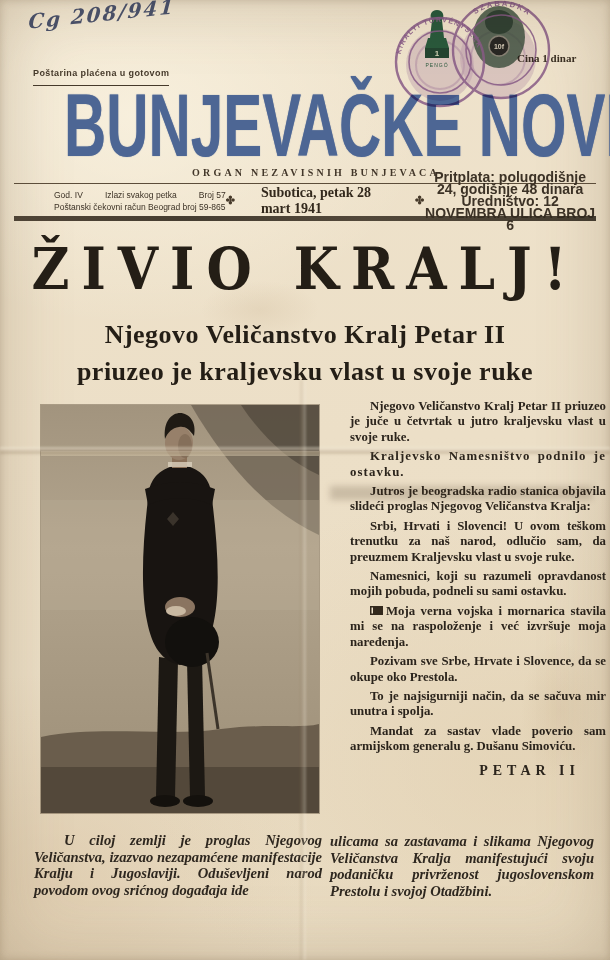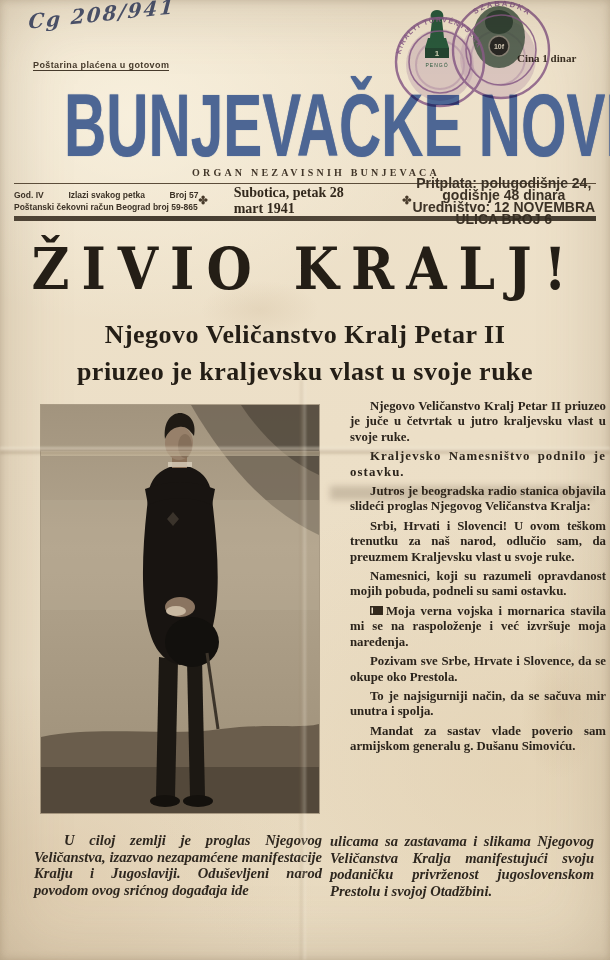--- a/index.html
+++ b/index.html
@@ -21,37 +21,37 @@
     background:rgba(70,50,30,.20);filter:blur(3px);}
   .crease-v{left:300px;top:380px;width:6px;height:580px;z-index:2;pointer-events:none;
     background:linear-gradient(to right, rgba(110,85,55,.14), rgba(255,250,235,.3));filter:blur(1px);}
   .stain1{left:200px;top:280px;width:120px;height:60px;border-radius:50%;z-index:0;
     background:radial-gradient(ellipse at center, rgba(150,115,70,.10), rgba(150,115,70,0) 70%);}
   .stain2{left:520px;top:640px;width:80px;height:140px;border-radius:50%;z-index:0;
     background:radial-gradient(ellipse at center, rgba(150,115,70,.10), rgba(150,115,70,0) 70%);}
 
   .handwriting{left:28px;top:2px;z-index:3;font:600 italic 20px "DejaVu Serif", serif;
     color:#38405c;transform:rotate(-6deg) skewX(-10deg);letter-spacing:2px;opacity:.9;}
-  .postage{left:33px;top:60px;font:700 9px "Liberation Sans", sans-serif;color:#463a2b;
-    letter-spacing:.4px;border-bottom:1px solid #463a2b;padding-bottom:0;}
+  .postage{left:33px;top:68px;font:700 9px "Liberation Sans", sans-serif;color:#463a2b;
+    letter-spacing:.4px;border-bottom:1px solid #463a2b;padding-bottom:7px;}
   .price{left:517px;top:52px;font:600 11px "Liberation Serif", serif;color:#3a2f22;}
 
   .masthead-title{left:0;top:74px;width:100%;text-align:center;z-index:1;
     font:700 74px "Liberation Sans", sans-serif;color:#4d6694;
     transform:scale(.79,1.2);transform-origin:50% 0;white-space:nowrap;letter-spacing:0;
     text-shadow:0 0 1px rgba(77,102,148,.75);}
   .masthead-sub{left:0;top:167px;width:100%;text-align:center;
     font:700 10px "Liberation Serif", serif;letter-spacing:3.2px;color:#43372a;margin-left:11px;}
 
   .infobar{left:14px;top:183px;width:582px;height:33px;z-index:1;
     border-top:1px solid #5c4d3a;display:flex;align-items:center;justify-content:space-between;
     font-family:"Liberation Sans", sans-serif;color:#3c3226;}
   .infobar-rule{left:14px;top:216px;width:582px;height:5px;z-index:1;
     background:linear-gradient(90deg,#3a2f22,#2e261b 30%,#3d3326 60%,#2e261b);opacity:.88;}
-  .ib-left{width:212px;font-size:8.5px;font-weight:700;line-height:12px;}
+  .ib-left{width:212px;font-size:8.5px;font-weight:400;line-height:12px;margin-left:40px;}
   .ib-left .row1{display:flex;justify-content:space-between;}
   .ib-center{display:flex;align-items:center;gap:26px;font:600 14px "Liberation Serif", serif;color:#33291d;}
   .ornament{font-size:11px;color:#473a2a;}
   .ib-right{width:212px;text-align:center;font-size:14px;font-weight:700;line-height:12px;}
 
   .headline{left:0;top:234px;width:100%;text-align:center;z-index:1;
     font:700 52px "DejaVu Serif", serif;letter-spacing:12px;color:#241e16;
     transform:scaleY(1.12);transform-origin:50% 0;white-space:nowrap;}
   .subhead{left:0;top:316px;width:100%;text-align:center;z-index:1;
     font:700 26px "Liberation Serif", serif;line-height:37px;color:#241e16;letter-spacing:.5px;}
@@ -199,18 +199,19 @@
   <div class="abs article-col">
     <p class="body-par">Njegovo Veličanstvo Kralj Petar II priuzeo je juče u četvrtak u jutro kraljevsku vlast u svoje ruke.</p>
     <p class="body-par spaced">Kraljevsko Namesništvo podnilo je ostavku.</p>
     <p class="body-par">Jutros je beogradska radio stanica objavila slideći proglas Njegovog Veličanstva Kralja:</p>
     <p class="body-par">Srbi, Hrvati i Slovenci! U ovom teškom trenutku za naš narod, odlučio sam, da preuzmem Kraljevsku vlast u svoje ruke.</p>
     <p class="body-par">Namesnici, koji su razumeli opravdanost mojih pobuda, podneli su sami ostavku.</p>
     <p class="body-par"><span class="artifact"></span><span>Moja verna vojska i mornarica stavila mi se na raspoloženje i već izvršuje moja naređenja.</span></p>
     <p class="body-par">Pozivam sve Srbe, Hrvate i Slovence, da se okupe oko Prestola.</p>
     <p class="body-par">To je najsigurniji način, da se sačuva mir unutra i spolja.</p>
     <p class="body-par">Mandat za sastav vlade poverio sam armijskom generalu g. Dušanu Simoviću.</p>
+    <div class="signature">PETAR II</div>
   </div>
 
   <div class="abs footer-left"><span class="lead-indent"></span><span>U ciloj zemlji je proglas Njegovog Veličanstva, izazvao nezapamćene manifestacije Kralju i Jugoslaviji. Oduševljeni narod povodom ovog srićnog događaja ide</span></div>
   <div class="abs footer-right">ulicama sa zastavama i slikama Njegovog Veličanstva Kralja manifestujući svoju podaničku privrženost jugoslovenskom Prestolu i svojoj Otadžbini.</div>
 
 </div>
 
 </body></html>

